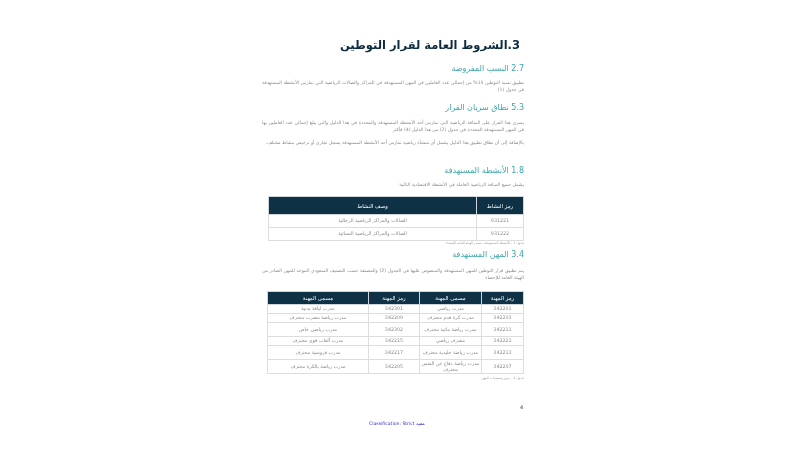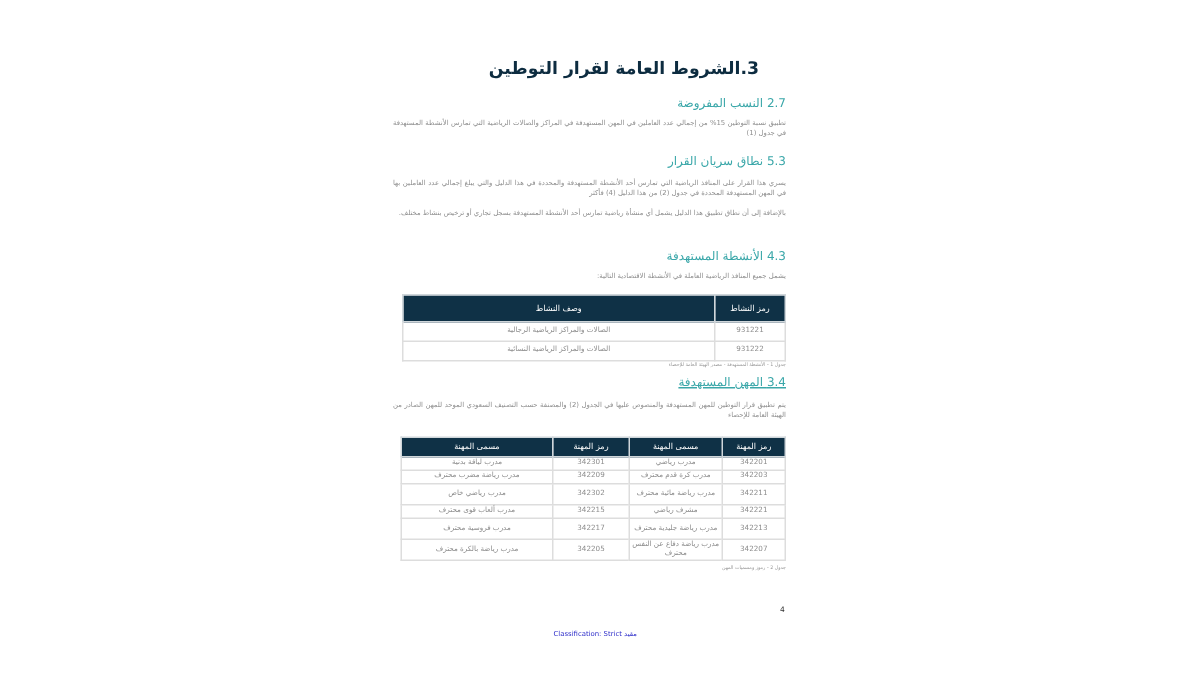--- a/index.html
+++ b/index.html
@@ -1,19 +1,19 @@
 <!DOCTYPE html>
 <html><head>
 <meta charset="utf-8">
 <style>
   html, body { margin:0; padding:0; }
   body { width:800px; height:450px; background:#ffffff; position:relative; overflow:hidden;
          font-family:"DejaVu Sans", sans-serif; color:#8a8a8a; }
   .page { position:absolute; left:262px; top:30px; width:262px; direction:rtl; }
-  .title { position:absolute; right:18px; top:8px; font-size:11.5px; font-weight:bold; color:#0d2c40; white-space:nowrap; }
+  .title { position:absolute; right:4px; top:8px; font-size:11.5px; font-weight:bold; color:#0d2c40; white-space:nowrap; }
   .h2 { position:absolute; right:0; font-size:8px; color:#3aa7a9; white-space:nowrap; }
   .p { position:absolute; right:0; left:0; font-size:4.6px; line-height:6.6px; color:#8c8c8c; text-align:justify; }
   table { position:absolute; border-collapse:collapse; direction:rtl; font-size:4.8px; color:#8c8c8c; }
   th { background:#0f3146; color:#ffffff; font-weight:normal; font-size:5.4px; border:0.6px solid #cfd6da; text-align:center; padding:0; }
   td { border:0.6px solid #dddddd; text-align:center; padding:0; line-height:5.6px; }
   .caption { position:absolute; right:0; font-size:3.2px; color:#9a9a9a; white-space:nowrap; }
   .pagenum { position:absolute; left:520px; top:404px; font-size:5px; color:#333; }
   .classif { position:absolute; left:369px; top:421px; font-size:4.6px; color:#2c2cc9; white-space:nowrap; }
 </style>
 </head>
@@ -22,21 +22,21 @@
 <div class="page">
   <div class="title">3.الشروط العامة لقرار التوطين</div>
 
   <div class="h2" style="top:34px;">2.7 النسب المفروضة</div>
   <div class="p" style="top:50px;">تطبيق نسبة التوطين 15% من إجمالي عدد العاملين في المهن المستهدفة في المراكز والصالات الرياضية التي تمارس الأنشطة المستهدفة في جدول (1)</div>
 
   <div class="h2" style="top:73px;">5.3 نطاق سريان القرار</div>
   <div class="p" style="top:90px;">يسري هذا القرار على المنافذ الرياضية التي تمارس أحد الأنشطة المستهدفة والمحددة في هذا الدليل والتي يبلغ إجمالي عدد العاملين بها في المهن المستهدفة المحددة في جدول (2) من هذا الدليل (4) فأكثر</div>
   <div class="p" style="top:110px;">بالإضافة إلى أن نطاق تطبيق هذا الدليل يشمل أي منشأة رياضية تمارس أحد الأنشطة المستهدفة بسجل تجاري أو ترخيص بنشاط مختلف.</div>
 
-  <div class="h2" style="top:136px;">4.3 الأنشطة المستهدفة</div>
+  <div class="h2" style="top:136px;">1.8 الأنشطة المستهدفة</div>
   <div class="p" style="top:152px;">يشمل جميع المنافذ الرياضية العاملة في الأنشطة الاقتصادية التالية:</div>
 
   <table style="right:0; top:166px; width:256px;">
     <thead>
       <tr style="height:18px;">
         <th style="width:46px;">رمز النشاط</th>
         <th>وصف النشاط</th>
       </tr>
     </thead>
     <tbody>
@@ -45,21 +45,21 @@
         <td>الصالات والمراكز الرياضية الرجالية</td>
       </tr>
       <tr style="height:13px;">
         <td>931222</td>
         <td>الصالات والمراكز الرياضية النسائية</td>
       </tr>
     </tbody>
   </table>
   <div class="caption" style="top:211px;">جدول 1 - الأنشطة المستهدفة - مصدر الهيئة العامة للإحصاء</div>
 
-  <div class="h2" style="top:220px;text-decoration:underline;">3.4 المهن المستهدفة</div>
+  <div class="h2" style="top:220px;">3.4 المهن المستهدفة</div>
   <div class="p" style="top:238px;">يتم تطبيق قرار التوطين للمهن المستهدفة والمنصوص عليها في الجدول (2) والمصنفة حسب التصنيف السعودي الموحد للمهن الصادر من الهيئة العامة للإحصاء</div>
 
   <table style="right:0; top:261px; width:257px;">
     <thead>
       <tr style="height:13px;">
         <th style="width:41px;">رمز المهنة</th>
         <th style="width:61px;">مسمى المهنة</th>
         <th style="width:50px;">رمز المهنة</th>
         <th>مسمى المهنة</th>
       </tr>

